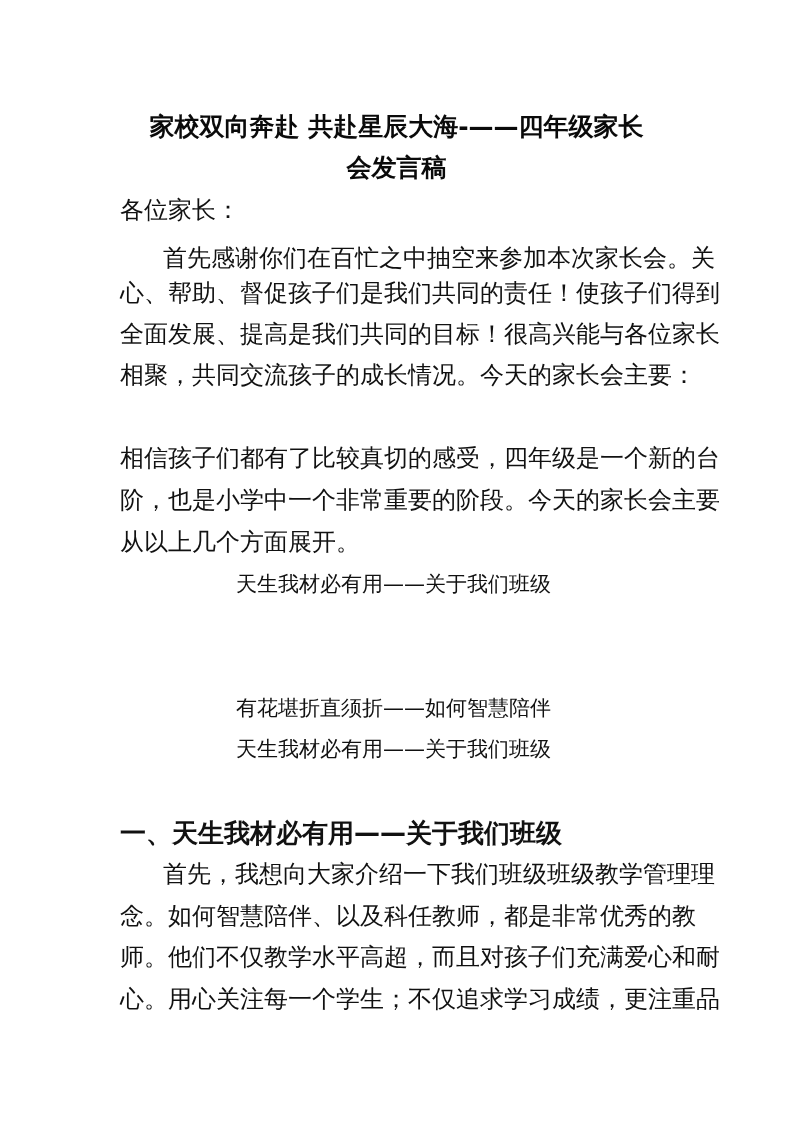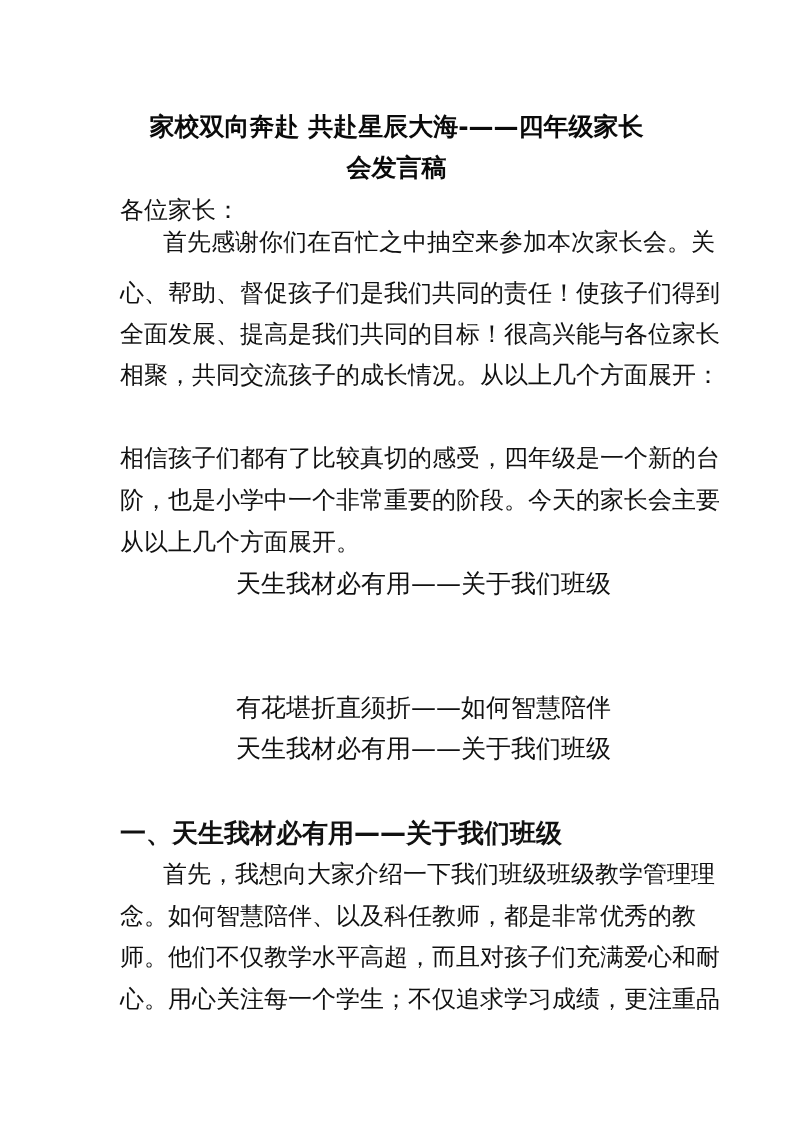--- a/index.html
+++ b/index.html
@@ -38,21 +38,21 @@
       position: absolute;
       left: 120px;
       font-size: 24px;
       line-height: 30px;
       white-space: nowrap;
       color: #111111;
     }
     .toc {
       position: absolute;
       left: 236px;
-      font-size: 25px;
+      font-size: 21px;
       line-height: 30px;
       white-space: nowrap;
     }
     .heading {
       position: absolute;
       left: 120px;
       font-size: 26px;
       line-height: 30px;
       font-weight: bold;
       white-space: nowrap;
@@ -62,24 +62,24 @@
 </head>
 <body>
 
 <div class="page">
 
   <div class="title title-l1">家校双向奔赴  共赴星辰大海-——四年级家长</div>
   <div class="title title-l2">会发言稿</div>
 
   <div class="line" style="top:195px;">各位家长：</div>
 
-  <div class="line indent" style="top:227px;">首先感谢你们在百忙之中抽空来参加本次家长会。关</div>
+  <div class="line indent" style="top:243px;">首先感谢你们在百忙之中抽空来参加本次家长会。关</div>
   <div class="line" style="top:278px;">心、帮助、督促孩子们是我们共同的责任！使孩子们得到</div>
   <div class="line" style="top:319px;">全面发展、提高是我们共同的目标！很高兴能与各位家长</div>
-  <div class="line" style="top:360px;">相聚，共同交流孩子的成长情况。从以上几个方面展开：</div>
+  <div class="line" style="top:360px;">相聚，共同交流孩子的成长情况。今天的家长会主要：</div>
   <div class="line" style="top:443px;">相信孩子们都有了比较真切的感受，四年级是一个新的台</div>
   <div class="line" style="top:485px;">阶，也是小学中一个非常重要的阶段。今天的家长会主要</div>
   <div class="line" style="top:527px;">从以上几个方面展开。</div>
 
   <div class="toc" style="top:569px;">天生我材必有用——关于我们班级</div>
   <div class="toc" style="top:693px;">有花堪折直须折——如何智慧陪伴</div>
   <div class="toc" style="top:734px;">天生我材必有用——关于我们班级</div>
 
   <div class="heading" style="top:818px;">一、天生我材必有用——关于我们班级</div>
 

